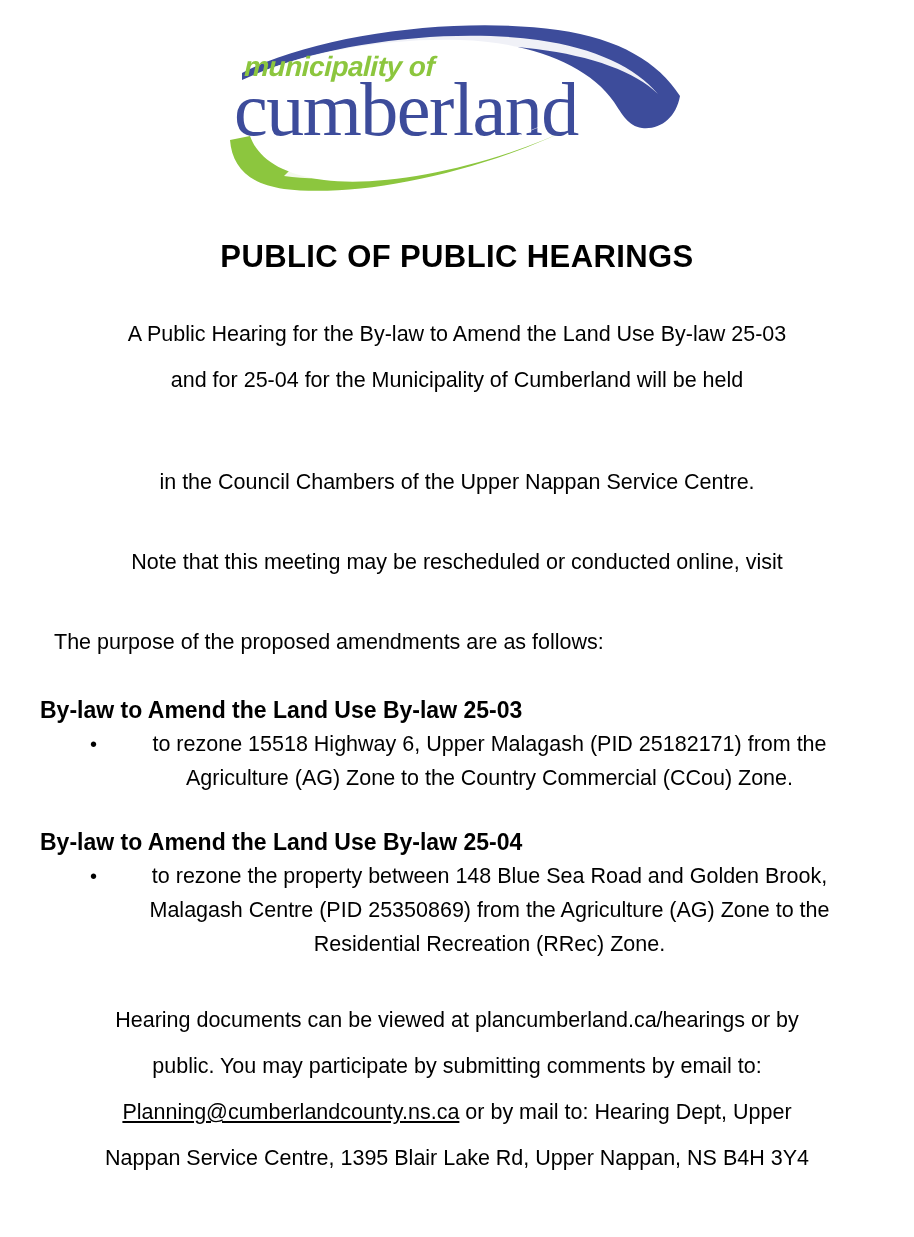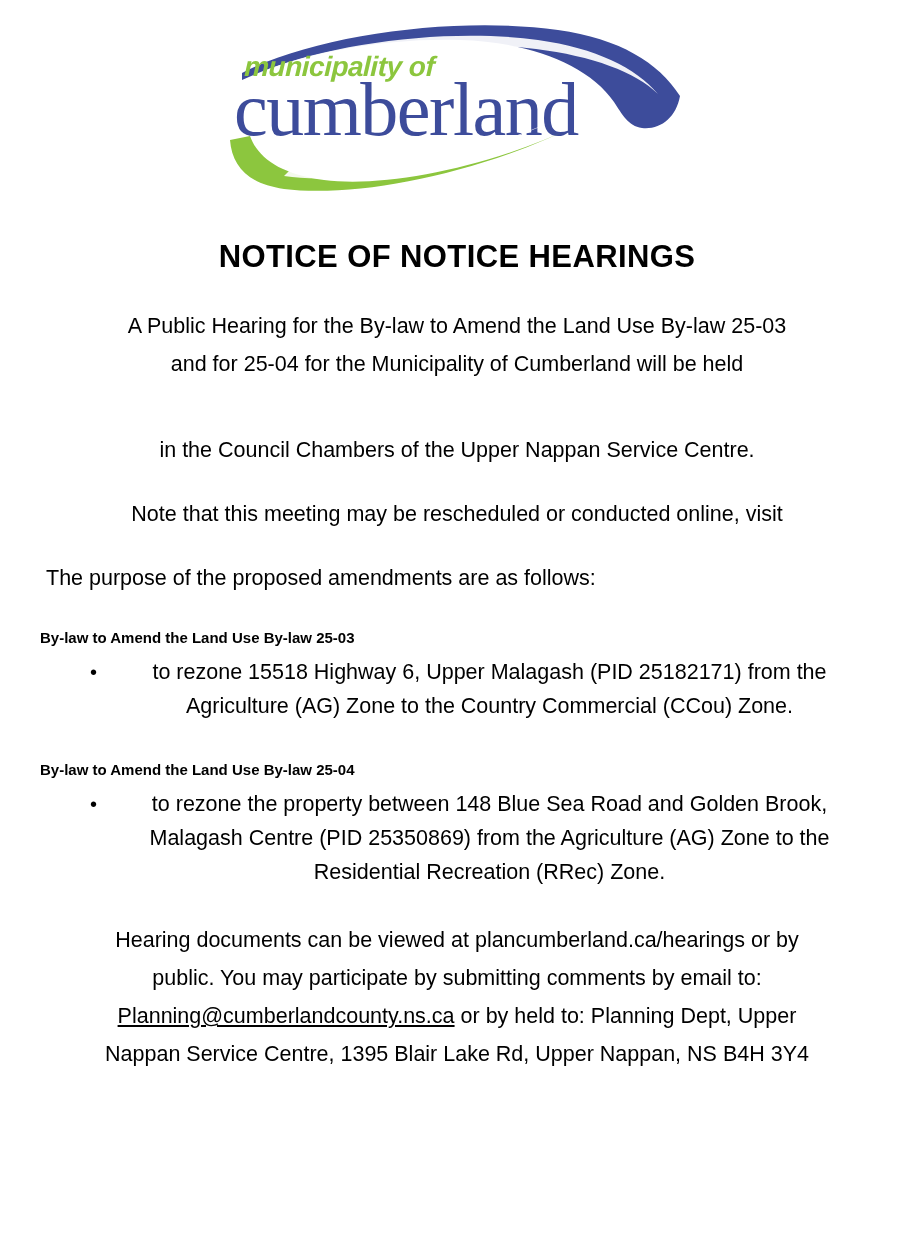--- a/index.html
+++ b/index.html
@@ -60,27 +60,27 @@
     color: #000;
   }
   .p-center {
     text-align: center;
   }
   .p-left {
     text-align: left;
   }
   .bold { font-weight: bold; }
 
-  .para { margin: 4px; }
+  .para { margin: 12px; }
   .gap-md { height: 22px; }
   .gap-lg { height: 30px; }
 
   .bylaw-head {
     font-weight: bold;
-    font-size: 15px;
+    font-size: 23px;
     text-align: left;
     margin: 0;
     padding-left: 8px;
   }
 
   .bullet-row {
     display: flex;
     align-items: flex-start;
     margin: 0;
     padding-left: 0;
@@ -125,21 +125,21 @@
       <text x="6" y="117" font-family="'Liberation Serif','DejaVu Serif',serif" font-size="76" font-weight="normal" fill="#3D4C9B" letter-spacing="-1.5">cumberland</text>
 
       <path d="M2 122 C 4 148, 20 166, 56 171 C 130 180, 250 156, 352 106
                C 262 150, 156 170, 96 162 C 52 156, 30 140, 22 118 Z" fill="#8CC63E"></path>
 
       <path d="M56 158 C 120 168, 230 146, 318 106 C 232 142, 128 160, 62 152 Z" fill="#ffffff" opacity="0.9"></path>
     </svg>
   </div>
 </div>
 
-<div class="notice-title">NOTICE OF NOTICE HEARINGS</div>
+<div class="notice-title">PUBLIC OF PUBLIC HEARINGS</div>
 
 <div class="doc-body">
 
   <div class="para p-center">A Public Hearing for the By-law to Amend the Land Use By-law 25-03</div>
   <div class="para p-center">and for 25-04 for the Municipality of Cumberland will be held</div>
 
   <div class="gap-md"></div>
 
 
   <div class="gap-md"></div>
@@ -167,16 +167,16 @@
   <div class="bylaw-head">By-law to Amend the Land Use By-law 25-04</div>
   <div class="bullet-row">
     <div class="bullet-mark">•</div>
     <div class="bullet-text">to rezone the property between 148 Blue Sea Road and Golden Brook, Malagash Centre (PID 25350869) from the Agriculture (AG) Zone to the Residential Recreation (RRec) Zone.</div>
   </div>
 
   <div class="gap-lg"></div>
 
   <div class="para p-center">Hearing documents can be viewed at plancumberland.ca/hearings or by</div>
   <div class="para p-center">public. You may participate by submitting comments by email to:</div>
-  <div class="para p-center"><span class="email-link">Planning@cumberlandcounty.ns.ca</span><span> or by held to: Planning Dept, Upper</span></div>
+  <div class="para p-center"><span class="email-link">Planning@cumberlandcounty.ns.ca</span><span> or by mail to: Hearing Dept, Upper</span></div>
   <div class="para p-center">Nappan Service Centre, 1395 Blair Lake Rd, Upper Nappan, NS B4H 3Y4</div>
 
 </div>
 
 </body></html>

